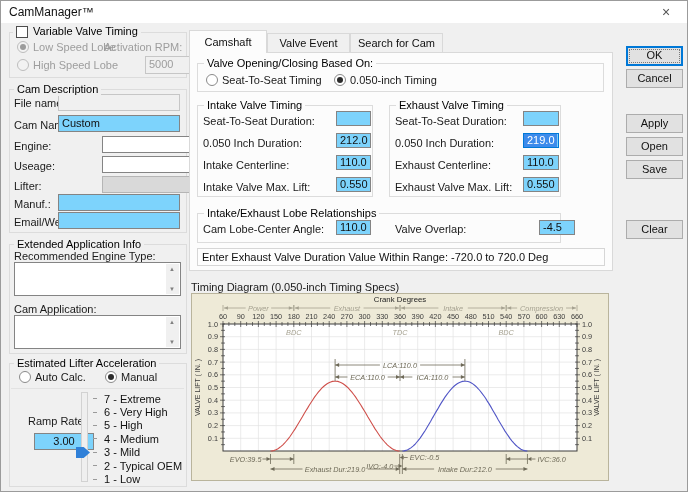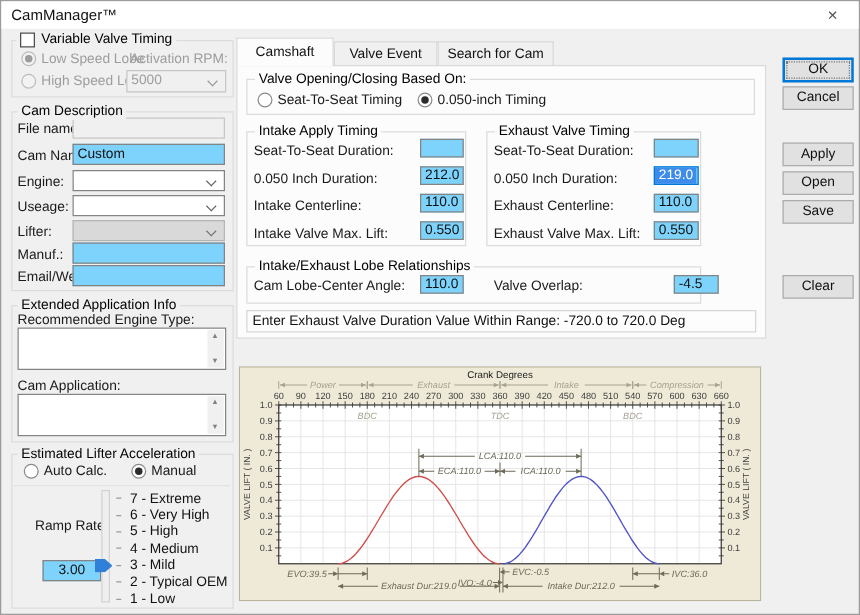--- a/index.html
+++ b/index.html
@@ -10,21 +10,21 @@
   .grp{position:absolute;border:1px solid #dcdcdc;box-sizing:border-box;}
   .leg{position:absolute;font-size:11px;line-height:13px;background:#f0f0f0;padding:0 3px;white-space:nowrap;z-index:4;}
   .leg.w{background:#fcfcfc;}
   .lbl{position:absolute;font-size:11px;line-height:12px;color:#1a1a1a;white-space:nowrap;}
   .lbl.dis{color:#9d9d9d;}
   .fld{position:absolute;background:#7dd3fc;border:1px solid #848484;font-size:11px;line-height:11px;padding:1px 3px;white-space:nowrap;box-sizing:border-box;color:#111;}
   .fld.dis{background:#f0f0f0;border-color:#c6c6c6;color:#6e6e6e;}
   .fld.ctr{text-align:center;}
   .fld.focus{border:1px solid #0078d7;padding:0;}
   .fld.focus .sel{background:#3d8beb;color:#fff;display:inline-block;padding:1px 2px 1px 3px;}
-  .combo{position:absolute;background:#fff;border:1px solid #848484;font-size:11px;line-height:11px;padding:2px 3px;box-sizing:border-box;color:#111;}
+  .combo{position:absolute;background:#fff;border:1px solid #848484;font-size:11px;line-height:11px;padding:2px 3px;box-sizing:border-box;color:#111;margin-left:44px;}
   .combo::after{content:"";position:absolute;right:7px;top:5px;width:5px;height:5px;border:solid #666;border-width:0 0 1px 1px;transform:rotate(-45deg);}
   .combo.gray{background:#f0f0f0;color:#9d9d9d;border-color:#c6c6c6;}
   .combo.gray::after{border-color:#9a9a9a;}
   .combo.dark{background:#d9d9d9;border-color:#b5b5b5;}
   .combo.dark::after{border-color:#777;}
   .radio{position:absolute;width:12px;height:12px;border:1px solid #8a8a8a;border-radius:50%;background:#fff;box-sizing:border-box;}
   .radio.on::after{content:"";position:absolute;left:2px;top:2px;width:6px;height:6px;border-radius:50%;background:#2b2b2b;}
   .radio.dis{border-color:#bdbdbd;background:#f2f2f2;}
   .radio.dis.on::after{background:#9c9c9c;}
   .chk{position:absolute;width:12px;height:12px;border:1px solid #4d4d4d;background:#fff;box-sizing:border-box;}
@@ -102,21 +102,21 @@
   </div>
 
   <div class="grp" style="left:8px;top:362px;width:178px;height:124px;"></div>
   <span class="leg" style="left:13px;top:356px;">Estimated Lifter Acceleration</span>
   <span class="radio" style="left:18px;top:370px;"></span>
   <span class="lbl" style="left:34px;top:370px;">Auto Calc.</span>
   <span class="radio on" style="left:104px;top:370px;"></span>
   <span class="lbl" style="left:120px;top:370px;">Manual</span>
   <div class="sep" style="left:10px;top:387px;width:173px;"></div>
   <span class="lbl" style="left:27px;top:414px;">Ramp Rate:</span>
-  <div class="fld ctr" style="left:33px;top:447px;width:47px;height:17px;line-height:13px;">3.00</div>
+  <div class="fld ctr" style="left:33px;top:432px;width:60px;height:17px;line-height:13px;">3.00</div>
   <div class="track" style="left:80px;top:391px;height:90px;"></div>
   <div class="thumb" style="left:75px;top:446px;"></div>
   <div class="levels" style="left:92px;top:391px;" id="slider-levels">
       <div class="lvl-row">
         <span class="lvl-dash"></span>
         <span class="lvl-txt">7 - Extreme</span>
       </div>
       <div class="lvl-row">
         <span class="lvl-dash"></span>
         <span class="lvl-txt">6 - Very High</span>
@@ -149,21 +149,21 @@
   <div class="page" style="left:188px;top:51px;width:424px;height:219px;"></div>
 
   <div class="grp" style="left:196px;top:62px;width:407px;height:29px;z-index:3;"></div>
   <span class="leg w" style="left:203px;top:56px;z-index:4;">Valve Opening/Closing Based On:</span>
   <span class="radio" style="left:205px;top:73px;z-index:4;"></span>
   <span class="lbl" style="left:221px;top:73px;z-index:4;">Seat-To-Seat Timing</span>
   <span class="radio on" style="left:333px;top:73px;z-index:4;"></span>
   <span class="lbl" style="left:349px;top:73px;z-index:4;">0.050-inch Timing</span>
 
   <div class="grp" style="left:196px;top:104px;width:176px;height:92px;z-index:3;"></div>
-  <span class="leg w" style="left:203px;top:98px;">Intake Apply Timing</span>
+  <span class="leg w" style="left:203px;top:98px;">Intake Valve Timing</span>
   <span class="lbl" style="left:202px;top:114px;z-index:4;">Seat-To-Seat Duration:</span>
   <div class="fld" style="left:335px;top:110px;width:35px;height:15px;z-index:4;"></div>
   <span class="lbl" style="left:202px;top:136px;z-index:4;">0.050 Inch Duration:</span>
   <div class="fld" style="left:335px;top:132px;width:35px;height:15px;z-index:4;">212.0</div>
   <span class="lbl" style="left:202px;top:158px;z-index:4;">Intake Centerline:</span>
   <div class="fld" style="left:335px;top:154px;width:35px;height:15px;z-index:4;">110.0</div>
   <span class="lbl" style="left:202px;top:180px;z-index:4;">Intake Valve Max. Lift:</span>
   <div class="fld" style="left:335px;top:176px;width:35px;height:15px;z-index:4;">0.550</div>
 
   <div class="grp" style="left:388px;top:104px;width:172px;height:92px;z-index:3;"></div>
@@ -186,20 +186,21 @@
 
   <div class="status" style="left:196px;top:247px;width:408px;height:18px;z-index:3;">Enter Exhaust Valve Duration Value Within Range: -720.0 to 720.0 Deg</div>
 
   <div class="btn def" style="left:625px;top:45px;">OK</div>
   <div class="btn" style="left:625px;top:68px;">Cancel</div>
   <div class="btn" style="left:625px;top:113px;">Apply</div>
   <div class="btn" style="left:625px;top:136px;">Open</div>
   <div class="btn" style="left:625px;top:159px;">Save</div>
   <div class="btn" style="left:625px;top:219px;">Clear</div>
 
+  <span class="lbl" style="left:190px;top:280px;">Timing Diagram (0.050-inch Timing Specs)</span>
   <svg id="timing-svg" width="418" height="188" viewBox="0 0 418 188" style="position:absolute;left:190px;top:292px;">
       <rect x="0.5" y="0.5" width="417" height="187" fill="#eeead7" stroke="#b9b49c"></rect>
       <rect x="32" y="31" width="354" height="127" fill="#ffffff"></rect>
       <g>
         <line x1="49.7" y1="31" x2="49.7" y2="158" stroke="#e2e2e2" stroke-width="0.7"></line>
         <line x1="67.4" y1="31" x2="67.4" y2="158" stroke="#e2e2e2" stroke-width="0.7"></line>
         <line x1="85.1" y1="31" x2="85.1" y2="158" stroke="#e2e2e2" stroke-width="0.7"></line>
         <line x1="102.8" y1="31" x2="102.8" y2="158" stroke="#e2e2e2" stroke-width="0.7"></line>
         <line x1="120.5" y1="31" x2="120.5" y2="158" stroke="#e2e2e2" stroke-width="0.7"></line>
         <line x1="138.2" y1="31" x2="138.2" y2="158" stroke="#e2e2e2" stroke-width="0.7"></line>

